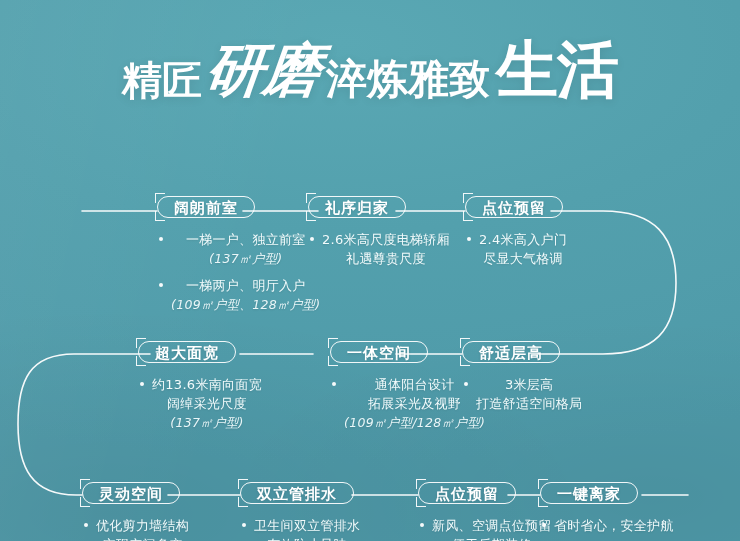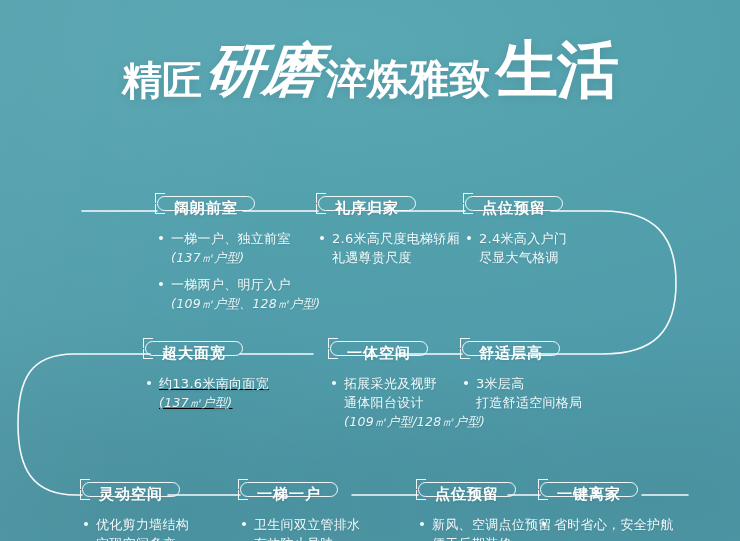--- a/index.html
+++ b/index.html
@@ -113,21 +113,21 @@
 
   .cell {
     position: absolute;
     top: 0;
   }
 
   
   .pill {
     position: relative;
     display: inline-block;
-    height: 15px;
+    height: 22px;
     padding: 0 16px;
     border: 1.4px solid rgba(255,255,255,0.92);
     border-radius: 13px;
     box-sizing: border-box;
     background: transparent;
   }
   .pill .pill-text {
     display: block;
     font-size: 15px;
     font-weight: 700;
@@ -181,20 +181,21 @@
     background: rgba(255,255,255,0.95);
   }
   .line {
     display: block;
     font-size: 13px;
     line-height: 19px;
     color: #f2fbfc;
     white-space: nowrap;
     letter-spacing: 0.3px;
     text-shadow: 0 1px 2px rgba(0,0,0,0.10);
+    text-align: center;
   }
   .line.sub {
     font-style: italic;
     color: #e9f6f8;
     font-size: 12.5px;
   }
   .line.note {
     font-style: italic;
     color: #e9f6f8;
     font-size: 12.5px;
@@ -246,21 +247,21 @@
           <span class="line">一梯一户、独立前室</span>
           <span class="line sub">(137㎡户型)</span>
         </li>
         <li>
           <span class="line">一梯两户、明厅入户</span>
           <span class="line sub">(109㎡户型、128㎡户型)</span>
         </li>
       </ul>
     </div>
 
-    <div class="cell" style="left:318px;">
+    <div class="cell" style="left:308px;">
       <div class="pill">
         <span class="bracket"></span>
         <span class="bracket bracket-b"></span>
         <span class="pill-text">礼序归家</span>
       </div>
       <ul class="bullets">
         <li>
           <span class="line">2.6米高尺度电梯轿厢</span>
           <span class="line">礼遇尊贵尺度</span>
         </li>
@@ -277,44 +278,45 @@
         <li>
           <span class="line">2.4米高入户门</span>
           <span class="line">尽显大气格调</span>
         </li>
       </ul>
     </div>
   </div>
 
   <div class="row row-2">
 
-    <div class="cell" style="left:145px;text-decoration:underline;">
+    <div class="cell" style="left:138px;">
       <div class="pill">
         <span class="bracket"></span>
         <span class="bracket bracket-b"></span>
         <span class="pill-text">超大面宽</span>
       </div>
       <ul class="bullets">
         <li>
           <span class="line">约13.6米南向面宽</span>
+          <span class="line">阔绰采光尺度</span>
           <span class="line note">(137㎡户型)</span>
         </li>
       </ul>
     </div>
 
     <div class="cell" style="left:330px;">
       <div class="pill">
         <span class="bracket"></span>
         <span class="bracket bracket-b"></span>
         <span class="pill-text">一体空间</span>
       </div>
       <ul class="bullets">
         <li>
+          <span class="line">通体阳台设计</span>
           <span class="line">拓展采光及视野</span>
-          <span class="line">通体阳台设计</span>
           <span class="line note">(109㎡户型/128㎡户型)</span>
         </li>
       </ul>
     </div>
 
     <div class="cell" style="left:462px;">
       <div class="pill">
         <span class="bracket"></span>
         <span class="bracket bracket-b"></span>
         <span class="pill-text">舒适层高</span>
@@ -341,21 +343,21 @@
           <span class="line">优化剪力墙结构</span>
           <span class="line">实现空间多变</span>
         </li>
       </ul>
     </div>
 
     <div class="cell" style="left:240px;">
       <div class="pill">
         <span class="bracket"></span>
         <span class="bracket bracket-b"></span>
-        <span class="pill-text">一梯一户</span>
+        <span class="pill-text">双立管排水</span>
       </div>
       <ul class="bullets">
         <li>
           <span class="line">卫生间双立管排水</span>
           <span class="line">有效防止异味</span>
         </li>
       </ul>
     </div>
 
     <div class="cell" style="left:418px;">

